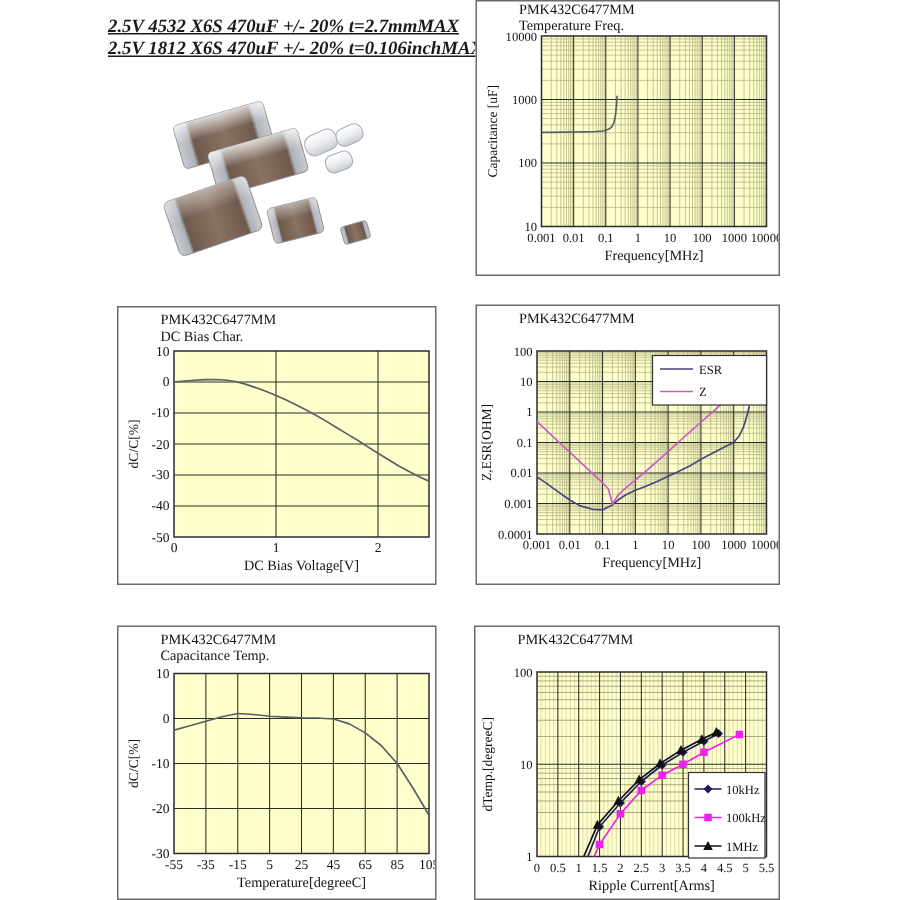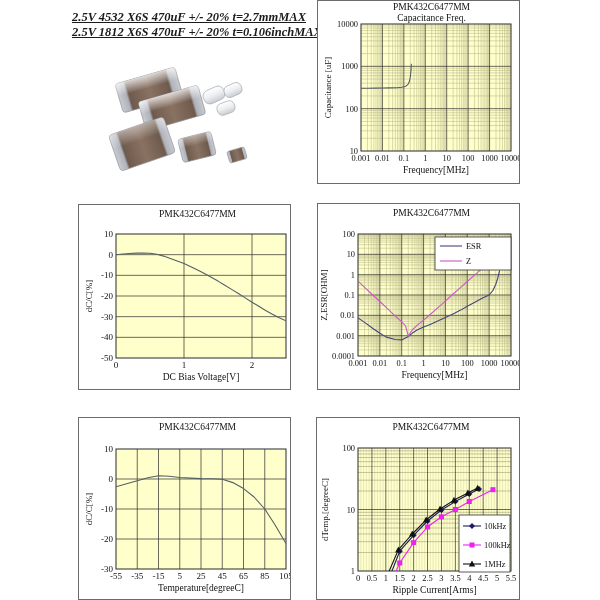--- a/index.html
+++ b/index.html
@@ -8,21 +8,21 @@
   .header{position:absolute;left:72px;top:10px;width:250px;}
   .spec{font:bold italic 12.5px "Liberation Serif", serif;text-decoration:underline;
         white-space:nowrap;line-height:15px;color:#1a1a1a;}
   .photo{position:absolute;left:85px;top:57px;}
   .panel{position:absolute;border:1px solid #6b6b6b;background:#ffffff;box-sizing:border-box;}
   #p0{left:317px;top:0px;width:203px;height:184px;}
   #p1{left:78px;top:204px;width:213px;height:186px;}
   #p2{left:317px;top:203px;width:203px;height:187px;}
   #p3{left:78px;top:417px;width:213px;height:183px;}
   #p4{left:316px;top:417px;width:204px;height:183px;}
-  .chart-title{position:absolute;left:28px;right:2px;text-align:center;
+  .chart-title{position:absolute;left:28px;right:2px;text-align:left;
                font:9.5px "Liberation Serif", serif;line-height:11px;color:#111;z-index:2;}
   #p0 .chart-title{top:1px;}
   #p1 .chart-title,#p2 .chart-title,#p3 .chart-title,#p4 .chart-title{top:4px;}
   svg.chart{position:absolute;left:0;top:0;}
   svg text{font-family:"Liberation Serif", serif;fill:#111;}
 </style>
 </head>
 <body>
 
 <div class="header">
@@ -77,21 +77,21 @@
     <rect x="-17" y="-12" width="34" height="10" rx="3" fill="url(#sheen)" opacity="0.6"></rect>
   </g>
   <g transform="translate(152,98) rotate(-16)">
     <rect x="-9" y="-6" width="18" height="12" rx="2" fill="url(#chipGrad)" stroke="#8d8d93" stroke-width="0.6"></rect>
   </g>
 </svg>
 
 <div class="panel" id="p0">
   <div class="chart-title">
     <div>PMK432C6477MM</div>
-    <div>Capacitance Freq.</div>
+    <div>Temperature Freq.</div>
   </div>
   <svg class="chart" width="201" height="182">
       <rect x="43" y="23" width="150" height="127" fill="#ffffcc"></rect>
       <line x1="49.45064276422817" y1="23" x2="49.45064276422817" y2="150" stroke="#b3b381" stroke-width="0.5"></line>
       <line x1="53.22402688684991" y1="23" x2="53.22402688684991" y2="150" stroke="#b3b381" stroke-width="0.5"></line>
       <line x1="55.90128552845634" y1="23" x2="55.90128552845634" y2="150" stroke="#b3b381" stroke-width="0.5"></line>
       <line x1="57.97792866434326" y1="23" x2="57.97792866434326" y2="150" stroke="#b3b381" stroke-width="0.5"></line>
       <line x1="59.674669651078084" y1="23" x2="59.674669651078084" y2="150" stroke="#b3b381" stroke-width="0.5"></line>
       <line x1="61.109243714591216" y1="23" x2="61.109243714591216" y2="150" stroke="#b3b381" stroke-width="0.5"></line>
       <line x1="62.351928292684505" y1="23" x2="62.351928292684505" y2="150" stroke="#b3b381" stroke-width="0.5"></line>
@@ -196,20 +196,21 @@
       <text x="40" y="68.33333333333334" text-anchor="end" font-size="8.4">1000</text>
       <text x="40" y="26" text-anchor="end" font-size="8.4">10000</text>
       <text x="118" y="172" text-anchor="middle" font-size="9.5">Frequency[MHz]</text>
       <text x="13" y="86.5" text-anchor="middle" font-size="9" transform="rotate(-90 13 86.5)">Capacitance [uF]</text>
     </svg>
 </div>
 
 <div class="panel" id="p1">
   <div class="chart-title">
     <div>PMK432C6477MM</div>
+    <div>DC Bias Char.</div>
   </div>
   <svg class="chart" width="211" height="184">
       <rect x="37" y="29" width="170" height="124" fill="#ffffcc"></rect>
       <line x1="105" y1="29" x2="105" y2="153" stroke="#2b2b2b" stroke-width="0.7"></line>
       <line x1="173" y1="29" x2="173" y2="153" stroke="#2b2b2b" stroke-width="0.7"></line>
       <line x1="37" y1="49.66666666666666" x2="207" y2="49.66666666666666" stroke="#2b2b2b" stroke-width="0.7"></line>
       <line x1="37" y1="70.33333333333334" x2="207" y2="70.33333333333334" stroke="#2b2b2b" stroke-width="0.7"></line>
       <line x1="37" y1="91" x2="207" y2="91" stroke="#2b2b2b" stroke-width="0.7"></line>
       <line x1="37" y1="111.66666666666667" x2="207" y2="111.66666666666667" stroke="#2b2b2b" stroke-width="0.7"></line>
       <line x1="37" y1="132.33333333333334" x2="207" y2="132.33333333333334" stroke="#2b2b2b" stroke-width="0.7"></line>
@@ -385,20 +386,21 @@
       <line x1="122" y1="42" x2="144" y2="42" stroke="#44447e" stroke-width="1.1"></line>
       <text x="148" y="45" font-size="8.4">ESR</text>
       <line x1="122" y1="57" x2="144" y2="57" stroke="#c85ac8" stroke-width="1.1"></line>
       <text x="148" y="60" font-size="8.4">Z</text>
     </svg>
 </div>
 
 <div class="panel" id="p3">
   <div class="chart-title">
     <div>PMK432C6477MM</div>
+    <div>Capacitance Temp.</div>
   </div>
   <svg class="chart" width="211" height="181">
       <rect x="37" y="31" width="170" height="120" fill="#ffffcc"></rect>
       <line x1="58.25" y1="31" x2="58.25" y2="151" stroke="#2b2b2b" stroke-width="0.7"></line>
       <line x1="79.5" y1="31" x2="79.5" y2="151" stroke="#2b2b2b" stroke-width="0.7"></line>
       <line x1="100.75" y1="31" x2="100.75" y2="151" stroke="#2b2b2b" stroke-width="0.7"></line>
       <line x1="122" y1="31" x2="122" y2="151" stroke="#2b2b2b" stroke-width="0.7"></line>
       <line x1="143.25" y1="31" x2="143.25" y2="151" stroke="#2b2b2b" stroke-width="0.7"></line>
       <line x1="164.5" y1="31" x2="164.5" y2="151" stroke="#2b2b2b" stroke-width="0.7"></line>
       <line x1="185.75" y1="31" x2="185.75" y2="151" stroke="#2b2b2b" stroke-width="0.7"></line>

